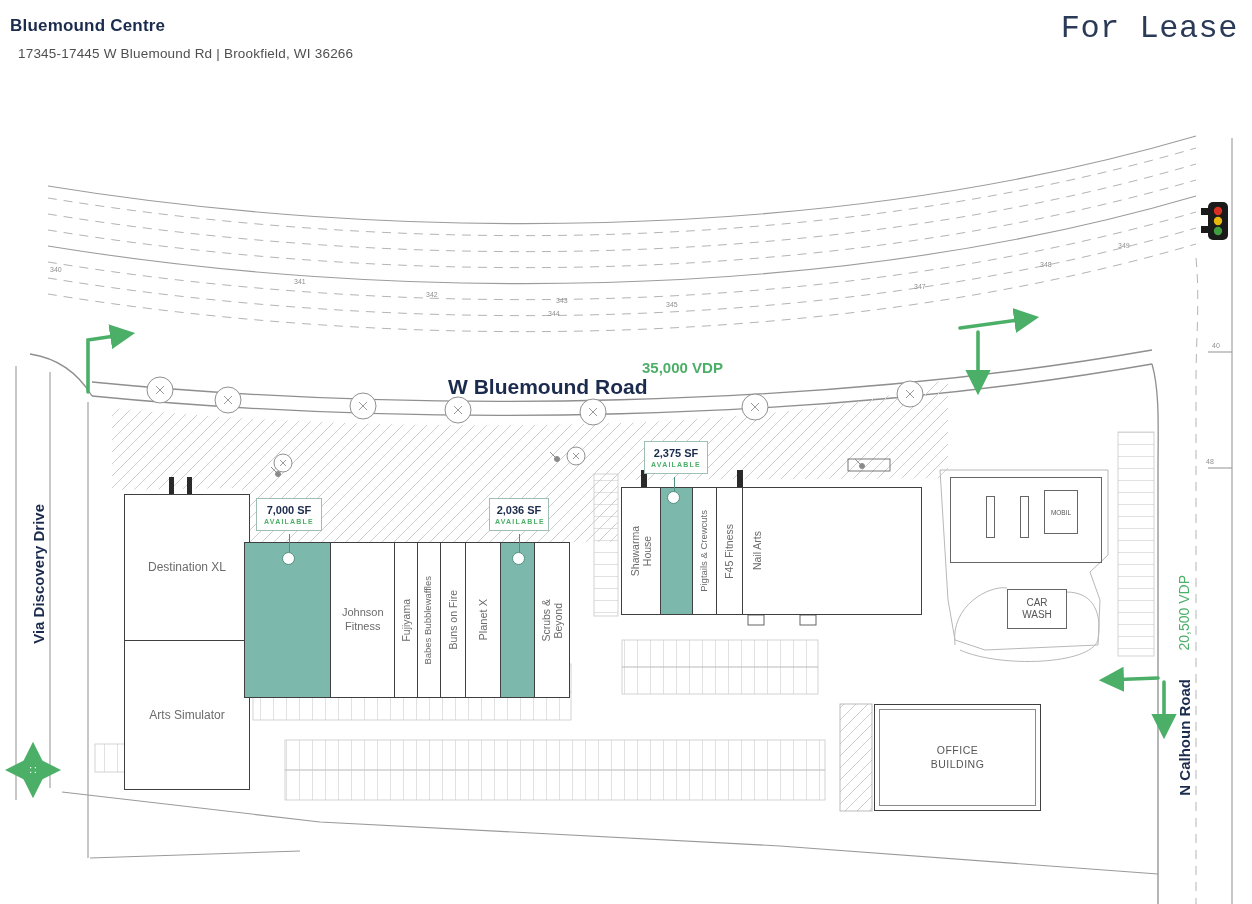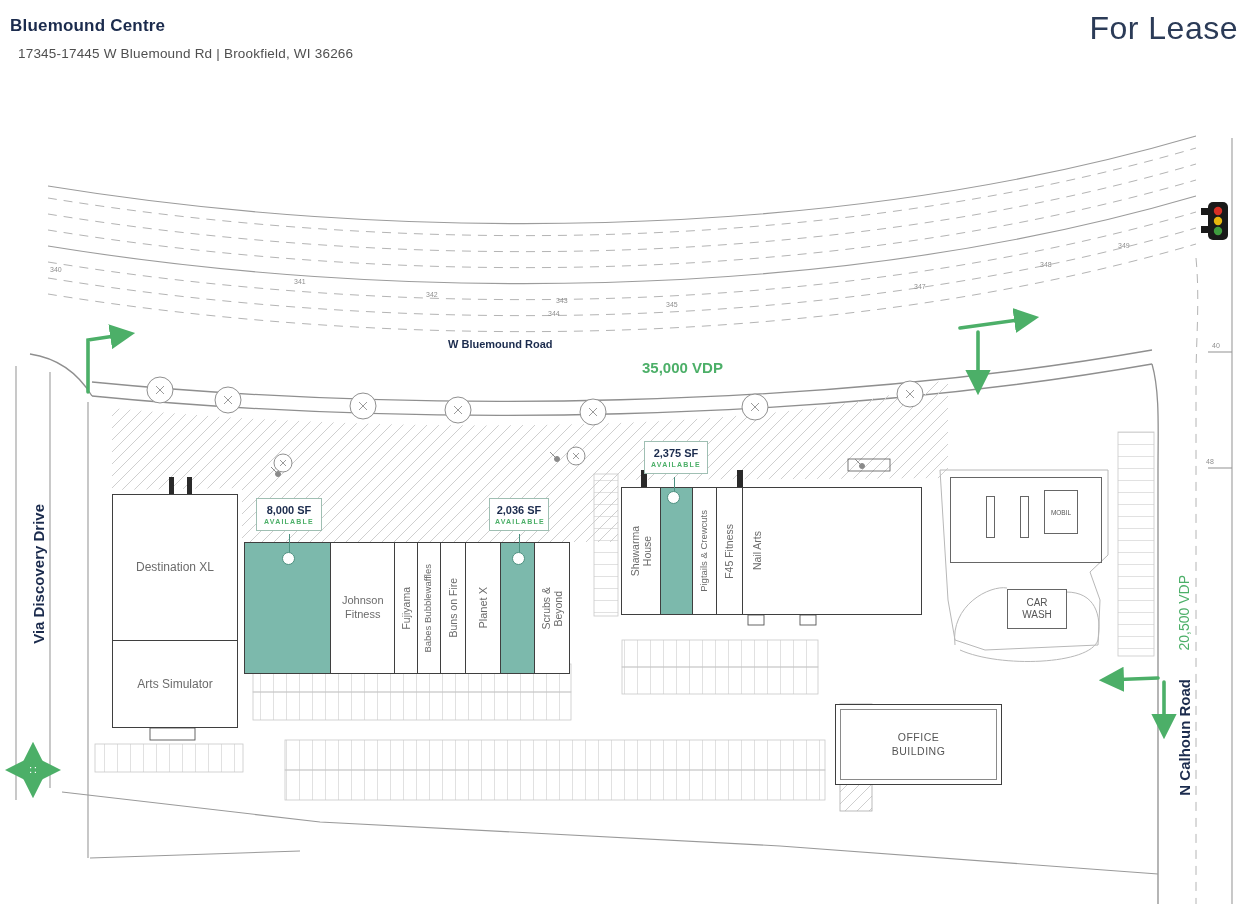--- a/index.html
+++ b/index.html
@@ -9,21 +9,21 @@
     --marker_teal:#4e9181;
     --label_gray:#6b6b6b;
   }
   *{margin:0;padding:0;box-sizing:border-box}
   html,body{width:1252px;height:904px;background:#fff;font-family:"Liberation Sans",sans-serif;overflow:hidden}
   .page{position:relative;width:1252px;height:904px}
 
   
   .hdr-title{position:absolute;left:10px;top:16px;font-size:17px;font-weight:700;color:var(--navy);letter-spacing:.2px}
   .hdr-address{position:absolute;left:18px;top:46px;font-size:13.5px;color:#4f4f4f;letter-spacing:.2px}
-  .hdr-lease{position:absolute;right:14px;top:10px;font-family:Liberation Sans, sans-serif;font-size:32px;color:#2b3b57;letter-spacing:.5px}
+  .hdr-lease{position:absolute;right:14px;top:10px;font-family:Liberation Mono, monospace;font-size:32px;color:#2b3b57;letter-spacing:.5px}
 
   
   .plan-svg{position:absolute;inset:0;z-index:0}
   .road-dash{stroke:#b4b4b4;stroke-width:1;fill:none;stroke-dasharray:9 7}
   .road-solid{stroke:#9c9c9c;stroke-width:1.1;fill:none}
   .curb{stroke:#8f8f8f;stroke-width:1.3;fill:none}
   .prop{stroke:#9a9a9a;stroke-width:1.1;fill:none}
   .stall{stroke:#c8c8c8;stroke-width:.8}
   .tree{stroke:#909090;stroke-width:1;fill:#fff}
   .treemark{stroke:#909090;stroke-width:.9;fill:none}
@@ -222,44 +222,44 @@
       <text class="contour" x="548" y="316">344</text>
       <text class="contour" x="666" y="307">345</text>
       <text class="contour" x="914" y="289">347</text>
       <text class="contour" x="1040" y="267">348</text>
       <text class="contour" x="1118" y="248">349</text>
       <text class="contour" x="1212" y="348">40</text>
       <text class="contour" x="1206" y="464">48</text>
     </g>
   </svg>
 
-  <div class="road-name" style="left:448px;top:338px;font-size:11px">W Bluemound Road</div>
+  <div class="road-name" style="left:448px;top:375px;font-size:21px">W Bluemound Road</div>
   <div class="vdp" style="left:642px;top:359px;font-size:15px">35,000 VDP</div>
 
   <div class="vwrap" style="left:20px;top:484px;width:36px;height:180px">
     <span style="font-weight:700;font-size:15px;color:var(--navy)">Via Discovery Drive</span>
   </div>
 
   <div class="vwrap" style="left:1168px;top:568px;width:32px;height:90px">
     <span style="font-size:14px;color:var(--accent_green)">20,500 VDP</span>
   </div>
   <div class="vwrap" style="left:1168px;top:662px;width:32px;height:150px">
     <span style="font-weight:700;font-size:15px;color:var(--navy)">N Calhoun Road</span>
   </div>
 
-  <div class="bldg" style="left:112px;top:494px;width:126px;height:234px;display:flex;flex-direction:column">
+  <div class="bldg" style="left:124px;top:494px;width:126px;height:296px;display:flex;flex-direction:column">
     <div class="cell" style="height:146px;border-bottom:1.2px solid #3f3f3f">
       <span class="htext">Destination XL</span>
     </div>
     <div class="cell" style="flex:1">
       <span class="htext">Arts Simulator</span>
     </div>
   </div>
 
-  <div class="bldg strip" style="left:244px;top:542px;width:326px;height:132px">
+  <div class="bldg strip" style="left:244px;top:542px;width:326px;height:156px">
     <div class="unit teal" style="width:86px"></div>
     <div class="unit" style="width:64px">
       <span class="htext" style="font-size:11px;width:58px">Johnson Fitness</span>
     </div>
     <div class="unit" style="width:23px">
       <span class="vtext">Fujiyama</span>
     </div>
     <div class="unit" style="width:23px">
       <span class="vtext" style="font-size:9.5px">Babes Bubblewaffles</span>
     </div>
@@ -297,28 +297,28 @@
   <div class="bldg thin" style="left:986px;top:496px;width:9px;height:42px"></div>
   <div class="bldg thin" style="left:1020px;top:496px;width:9px;height:42px"></div>
   <div class="bldg thin cell" style="left:1044px;top:490px;width:34px;height:44px">
     <span style="font-size:6.5px;color:#555">MOBIL</span>
   </div>
 
   <div class="bldg thin cell" style="left:1007px;top:589px;width:60px;height:40px">
     <span class="htext" style="font-size:10px;width:34px;color:#555">CAR WASH</span>
   </div>
 
-  <div class="bldg" style="left:835px;top:704px;width:167px;height:81px">
+  <div class="bldg" style="left:874px;top:704px;width:167px;height:107px">
     <div class="office-inner">
       <span class="htext" style="font-size:10.5px;width:70px;letter-spacing:.5px;color:#555">OFFICE BUILDING</span>
     </div>
   </div>
 
   <div class="avail-box" style="left:256px;top:498px;width:66px">
-    <span class="avail-size">8,000 SF</span>
+    <span class="avail-size">7,000 SF</span>
     <span class="avail-status">AVAILABLE</span>
   </div>
   <div class="leader" style="left:289px;top:534px;height:18px"></div>
   <div class="marker-circle" style="left:282px;top:552px"></div>
 
   <div class="avail-box" style="left:489px;top:498px;width:60px">
     <span class="avail-size">2,036 SF</span>
     <span class="avail-status">AVAILABLE</span>
   </div>
   <div class="leader" style="left:519px;top:534px;height:18px"></div>

